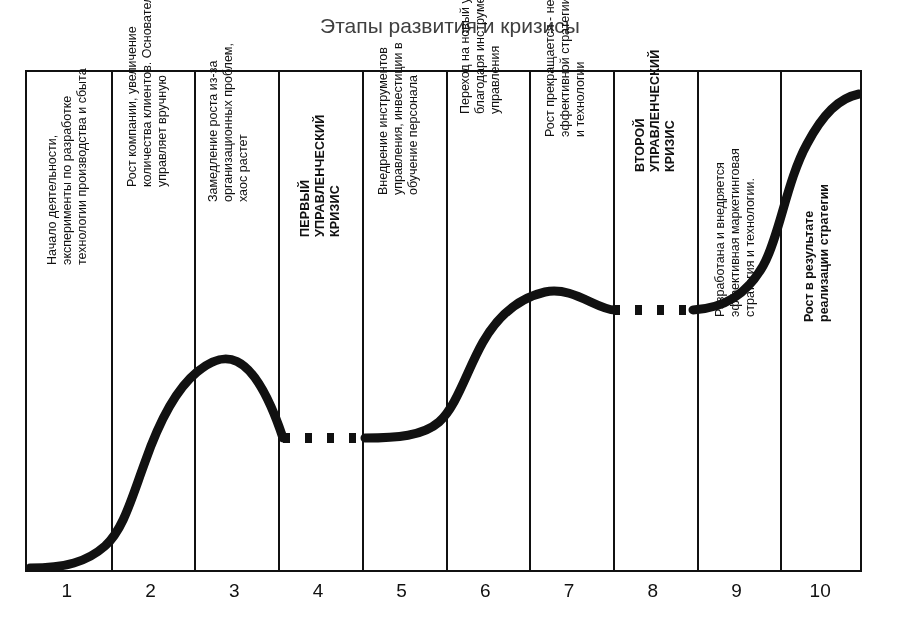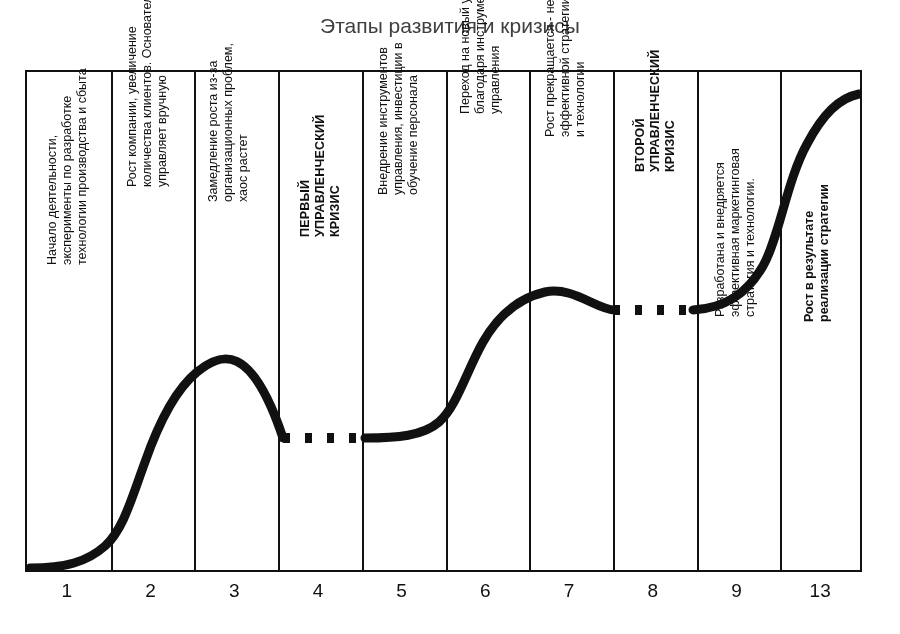--- a/index.html
+++ b/index.html
@@ -197,16 +197,16 @@
   <div id="axis-numbers">
       <div class="axis-num" style="left: 41.85px;">1</div>
       <div class="axis-num" style="left: 125.55px;">2</div>
       <div class="axis-num" style="left: 209.25px;">3</div>
       <div class="axis-num" style="left: 292.95px;">4</div>
       <div class="axis-num" style="left: 376.65px;">5</div>
       <div class="axis-num" style="left: 460.35px;">6</div>
       <div class="axis-num" style="left: 544.05px;">7</div>
       <div class="axis-num" style="left: 627.75px;">8</div>
       <div class="axis-num" style="left: 711.45px;">9</div>
-      <div class="axis-num" style="left: 795.15px;">13</div>
+      <div class="axis-num" style="left: 795.15px;">10</div>
     </div>
 
 </div>
 
 </body></html>

